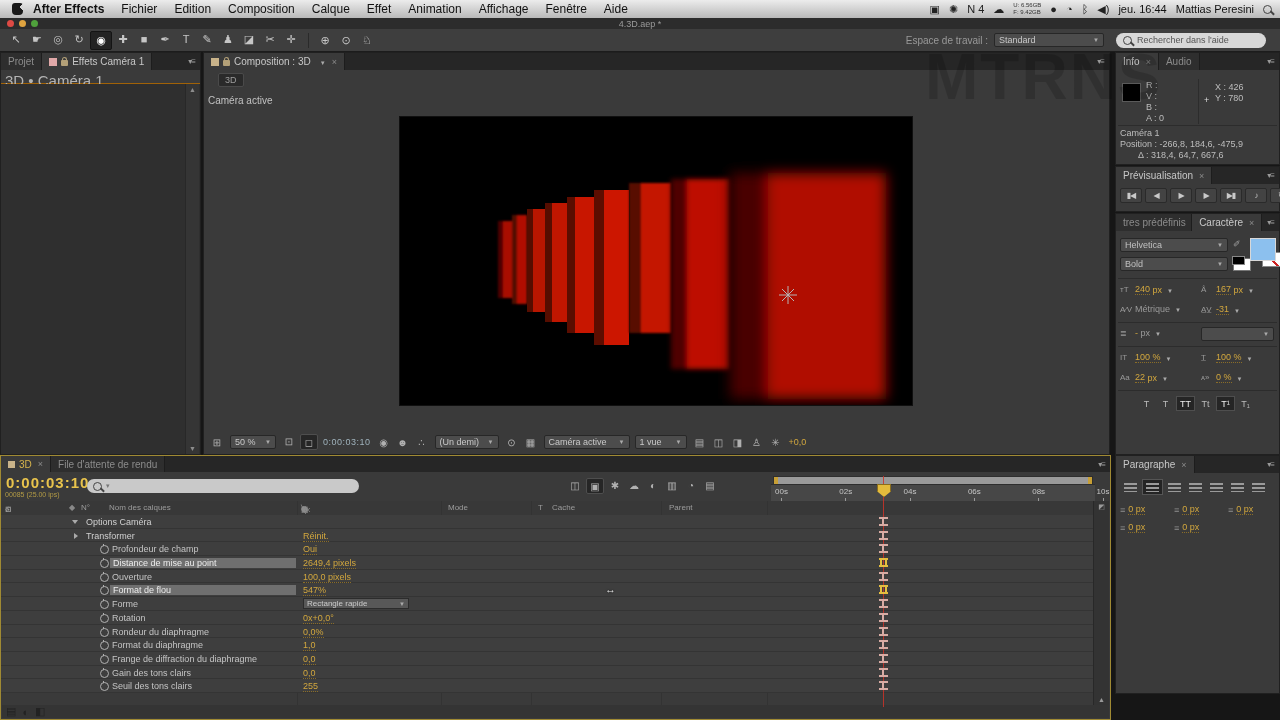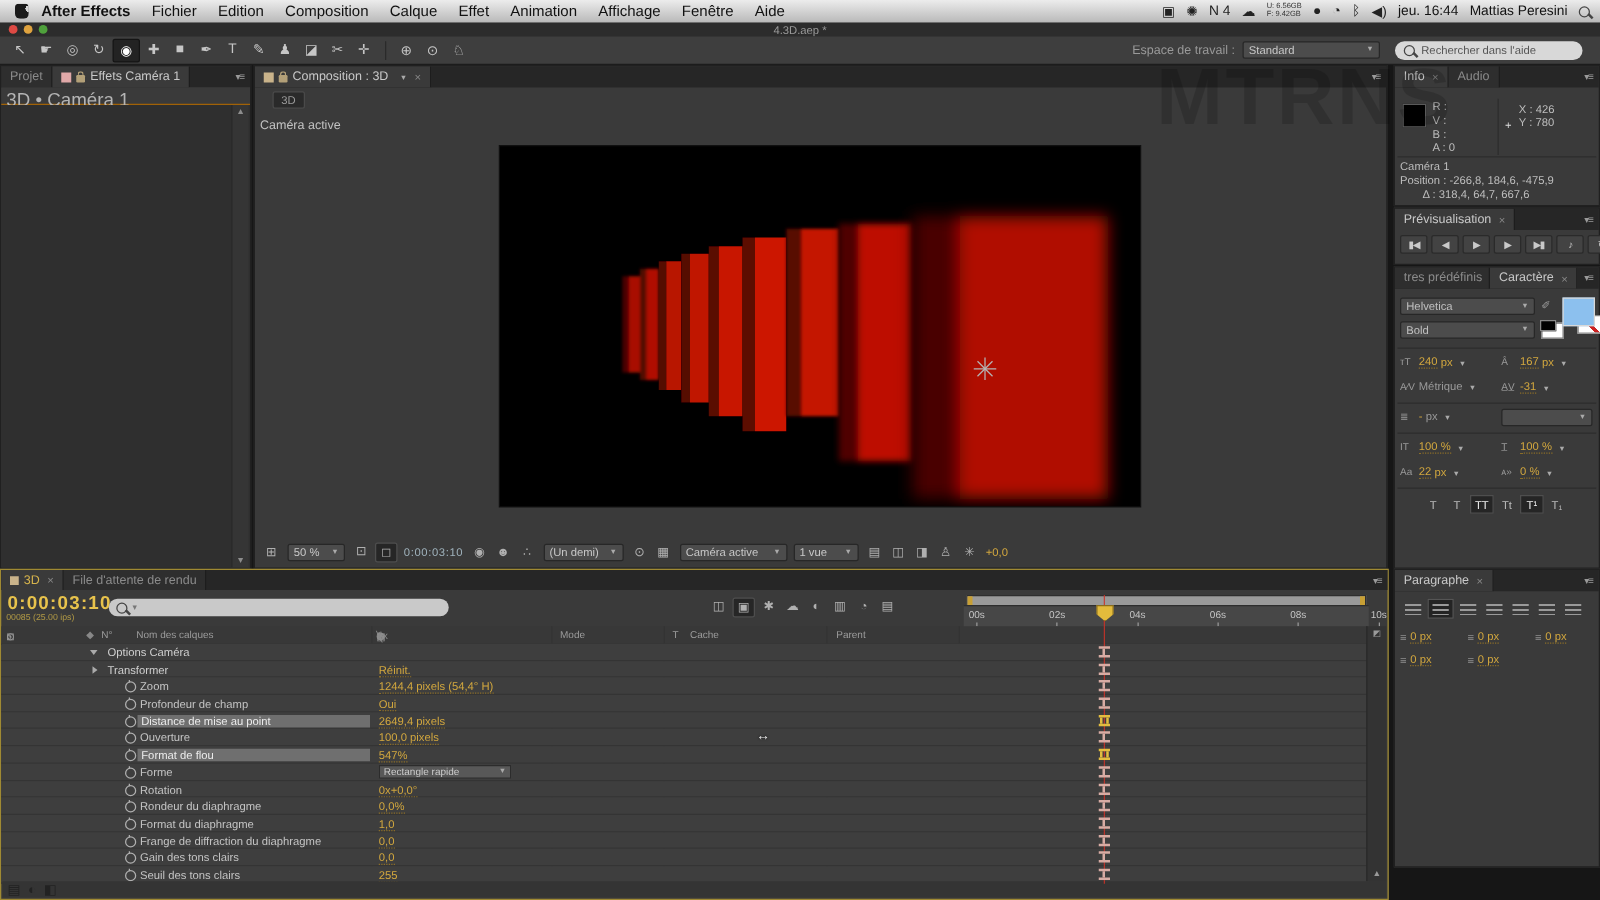--- a/index.html
+++ b/index.html
@@ -637,26 +637,20 @@
           <span class="kf"></span>
         </div>
         <div class="tl-row">
           <span class="tw"></span>
               <span class="rname g">Transformer</span>
           <span class="rval yv u">Réinit.</span>
           <span class="kf"></span>
         </div>
         <div class="tl-row">
           <span class="sw"></span>
-              <span class="rname">Zoom</span>
-          <span class="rval yv u">1244,4 pixels (54,4° H)</span>
-          <span class="kf"></span>
-        </div>
-        <div class="tl-row">
-          <span class="sw"></span>
               <span class="rname">Profondeur de champ</span>
           <span class="rval yv u">Oui</span>
           <span class="kf"></span>
         </div>
         <div class="tl-row">
           <span class="sw"></span>
               <span class="rname sel">Distance de mise au point</span>
           <span class="rval yv u">2649,4 pixels</span>
           <span class="kf sel"></span>
         </div>

